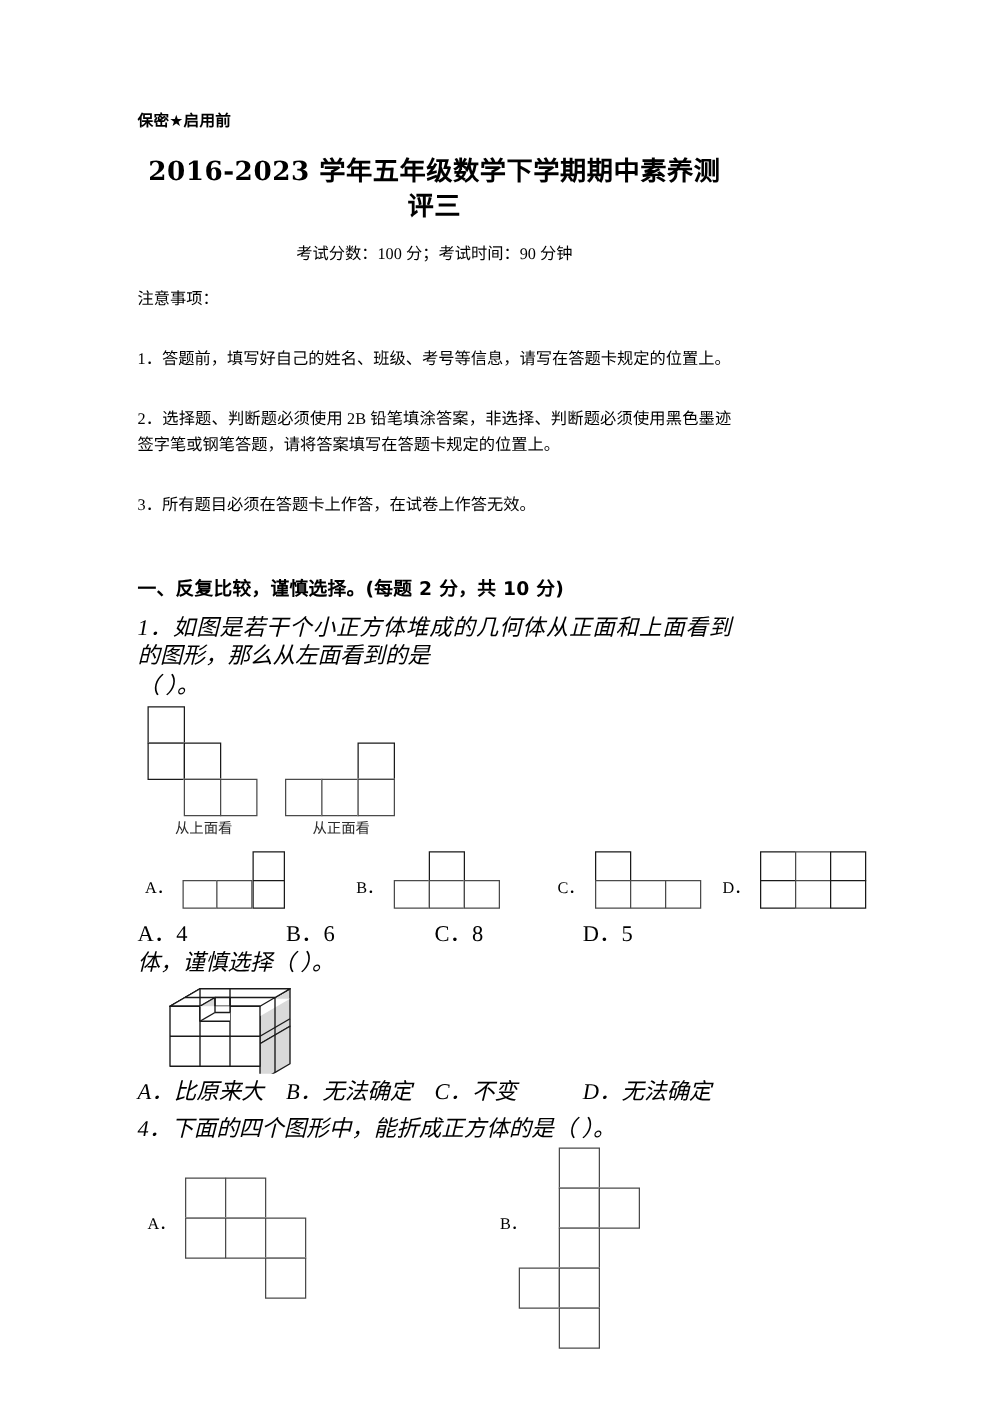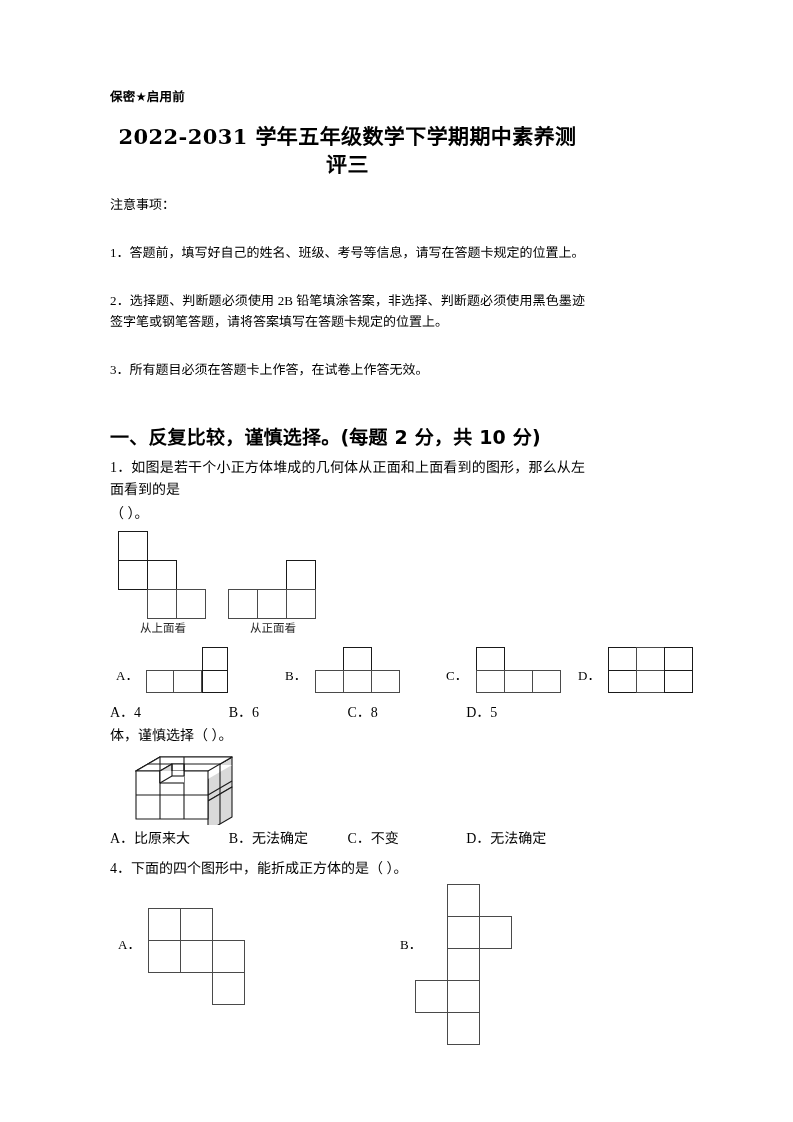--- a/index.html
+++ b/index.html
@@ -61,36 +61,37 @@
     font-size: 13px;
     line-height: 21px;
     text-align: justify;
   }
 
   
   .section-title {
     margin-top: 46px;
     font-family: "DejaVu Sans", "Liberation Sans", sans-serif;
     font-weight: bold;
-    font-size: 19px;
+    font-size: 15px;
     line-height: 22px;
     letter-spacing: 0.2px;
   }
   .q-text {
     margin-top: 9px;
-    font-size: 14px;
+    font-size: 18px;
     line-height: 22px;
     text-align: justify;
+    font-style: italic;
   }
   .q-text.tight { margin-top: 2px; }
 
   
   .opt-row {
     margin-top: 8px;
-    font-size: 14px;
+    font-size: 18px;
     line-height: 20px;
     display: flex;
     justify-content: space-between;
   }
   .opt-row > .opt {
     width: 25%;
     white-space: nowrap;
   }
 
   
@@ -127,22 +128,23 @@
   
   #q4-nets { height: 120px; margin-top: 10px; position: relative; }
 </style>
 </head>
 <body>
 
 <div class="page">
 
   <div class="secret-line">保密★启用前</div>
 
-  <div class="doc-title">2022-2031 学年五年级数学下学期期中素养测评三</div>
-
+  <div class="doc-title">2016-2023 学年五年级数学下学期期中素养测评三</div>
+
+  <div class="exam-meta">考试分数：100 分；考试时间：90 分钟</div>
 
   <div class="notice-head">注意事项：</div>
 
   <div class="notice-item">1．答题前，填写好自己的姓名、班级、考号等信息，请写在答题卡规定的位置上。</div>
   <div class="notice-item">2．选择题、判断题必须使用 2B 铅笔填涂答案，非选择、判断题必须使用黑色墨迹签字笔或钢笔答题，请将答案填写在答题卡规定的位置上。</div>
   <div class="notice-item">3．所有题目必须在答题卡上作答，在试卷上作答无效。</div>
 
   <div class="section-title">一、反复比较，谨慎选择。(每题 2 分，共 10 分)</div>
 
   <div class="q-text">1．如图是若干个小正方体堆成的几何体从正面和上面看到的图形，那么从左面看到的是</div>
@@ -246,21 +248,21 @@
         <line x1="46" y1="30" x2="70" y2="30"></line>
         <line x1="58" y1="23" x2="70" y2="23" stroke="#1a1a1a"></line>
         <line x1="46" y1="30" x2="58" y2="23"></line>
         <line x1="58" y1="11" x2="58" y2="23"></line>
         <line x1="46" y1="18" x2="46" y2="30"></line>
         <line x1="70" y1="11" x2="70" y2="23"></line>
       </g>
     </svg>
   </div>
 
-  <div class="opt-row" style="margin-top:4px;">
+  <div class="opt-row" style="margin-top:4px;font-style:italic;">
     <div class="opt">A．比原来大</div>
     <div class="opt">B．无法确定</div>
     <div class="opt">C．不变</div>
     <div class="opt">D．无法确定</div>
   </div>
 
   <div class="q-text">4．下面的四个图形中，能折成正方体的是（            ）。</div>
 
   <div id="q4-nets">
 

